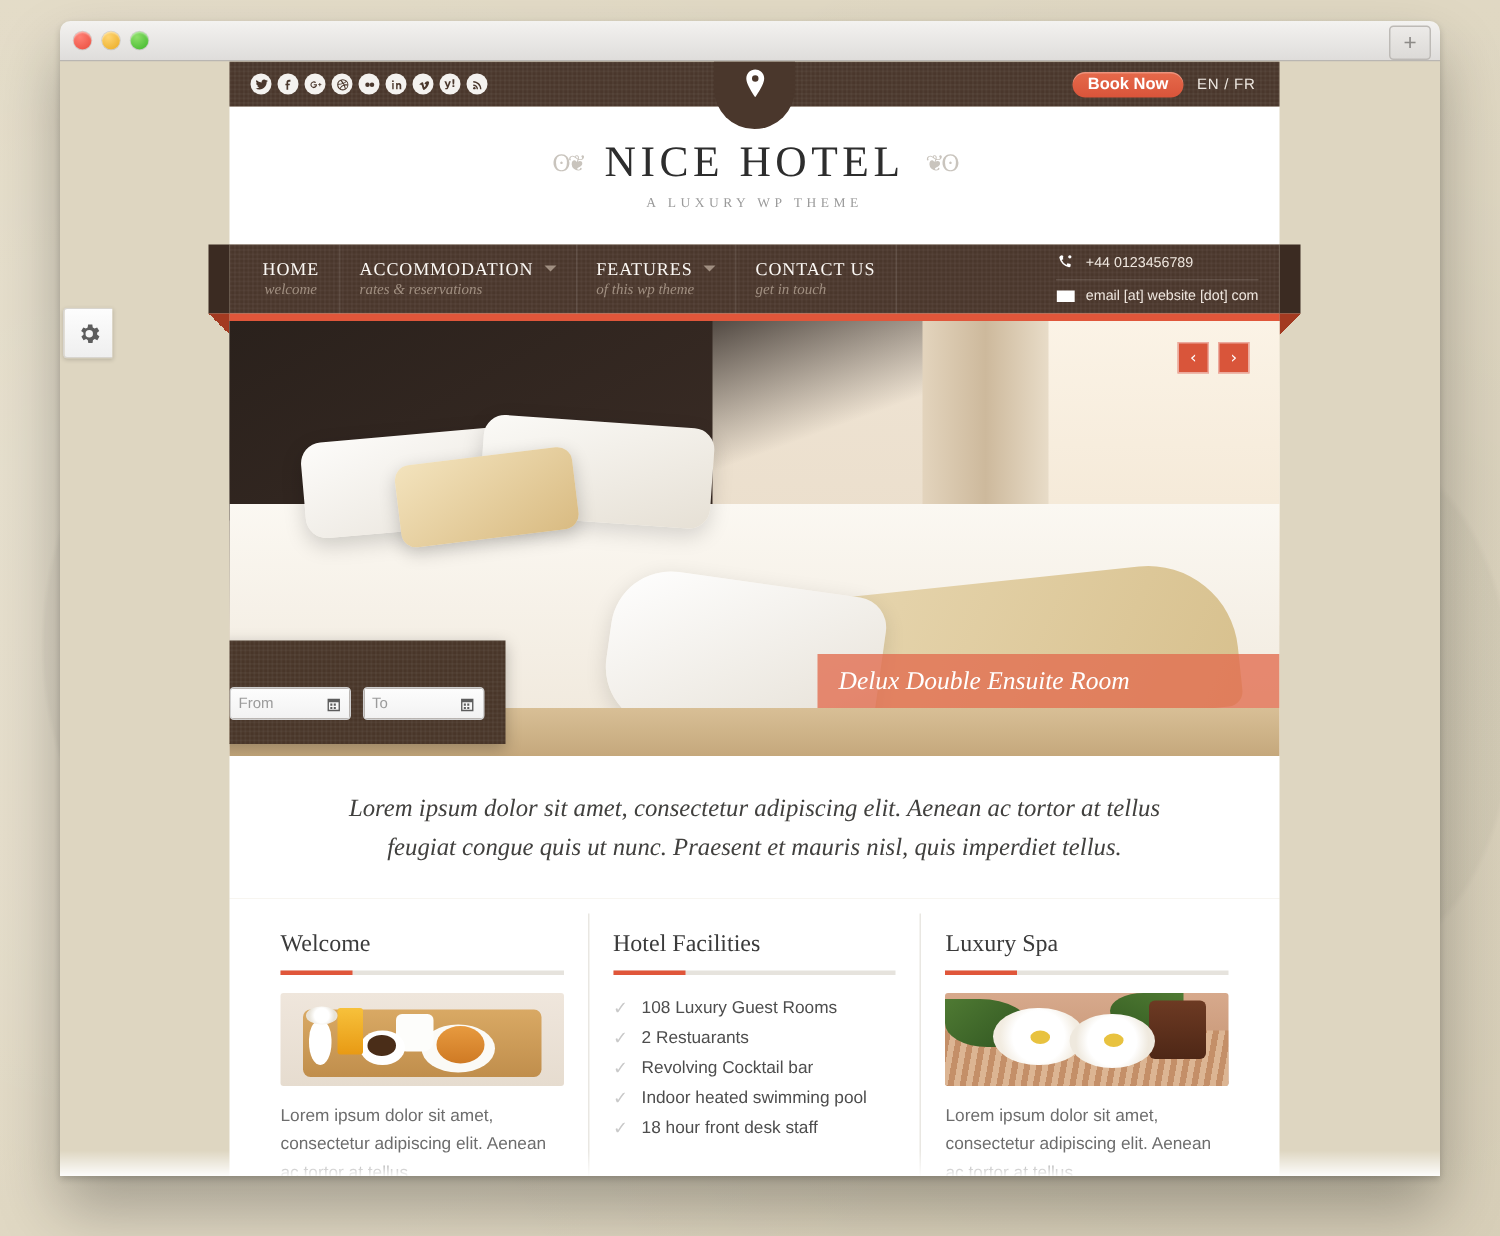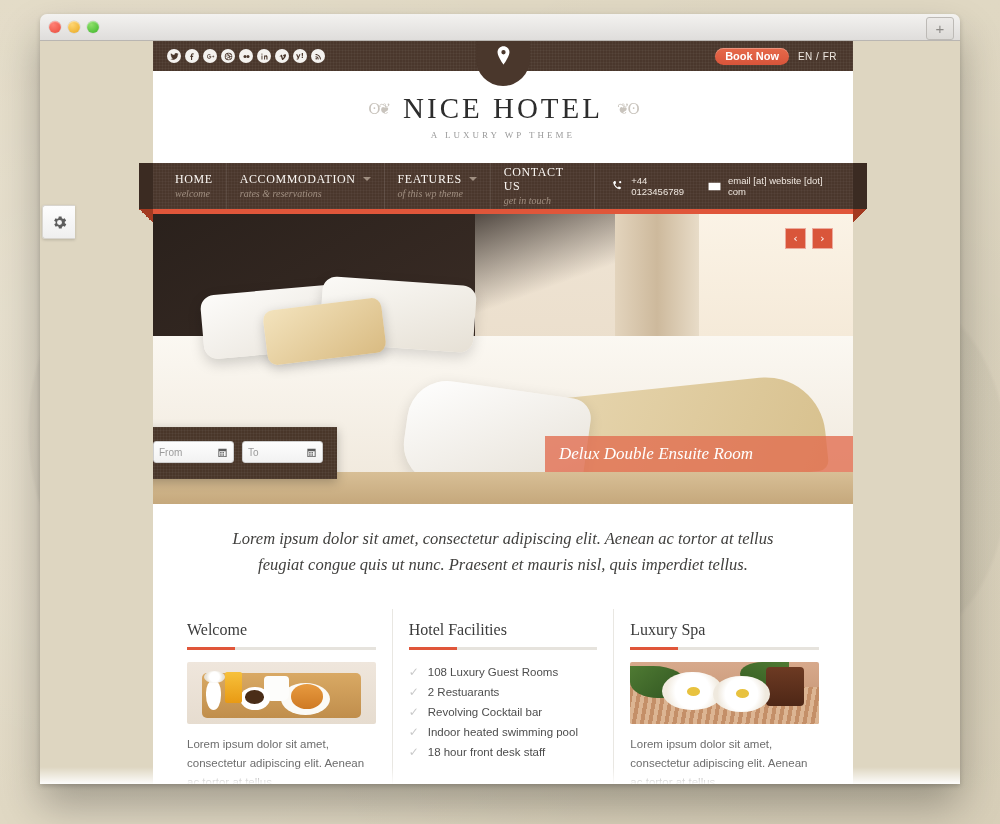--- a/index.html
+++ b/index.html
@@ -126,36 +126,36 @@
       linear-gradient(rgba(255,255,255,.03) 1px, transparent 1px),
       linear-gradient(90deg, rgba(255,255,255,.03) 1px, transparent 1px);
     background-size:3px 3px,3px 3px;
     display:flex;align-items:stretch;
   }
   .navitem{
     display:flex;flex-direction:column;justify-content:center;
     padding:0 13px;border-right:1px solid rgba(255,255,255,.09);
     position:relative;
   }
-  .navitem:first-child{padding-left:22px;}
+  .navitem:first-child{padding-left:22px;align-items:center;}
   .nav-t{
     font-family:"Liberation Serif",serif;color:#fbf8f4;
     font-size:12px;letter-spacing:.6px;line-height:1.2;
     display:flex;align-items:center;gap:7px;
   }
   .nav-s{
     font-family:"Liberation Serif",serif;font-style:italic;
     font-size:10px;color:#a08f81;line-height:1.3;margin-top:1px;
   }
   .caret{
     width:0;height:0;border-left:4px solid transparent;border-right:4px solid transparent;
     border-top:4px solid #a08f81;display:inline-block;
   }
   .navcontact{
-    margin-left:auto;display:flex;flex-direction:row;justify-content:center;
+    margin-left:auto;display:flex;flex-direction:column;justify-content:center;
     padding:0 14px 0 16px;gap:4px;
   }
   .cline{display:flex;align-items:center;gap:7px;color:#efe7df;font-size:9.5px;}
   .cline svg{width:13px;height:11px;fill:#fff;flex:none;}
   .csep{height:1px;background:rgba(255,255,255,.12);margin:1px 0;}
   .navbar-accent{height:5px;background:#e0563a;}
   .ribbon-l,.ribbon-r{position:absolute;top:46px;width:14px;height:14px;}
   .ribbon-l{left:-14px;background:linear-gradient(225deg,#a33a21 50%,transparent 50%);}
   .ribbon-r{right:-14px;background:linear-gradient(135deg,#a33a21 50%,transparent 50%);}
   .nav-ext-l,.nav-ext-r{position:absolute;top:0;width:14px;height:46px;background:#3b2b22;}
@@ -211,21 +211,21 @@
     padding:14px 14px 16px 14px;box-sizing:border-box;z-index:20;
     box-shadow:0 3px 10px rgba(0,0,0,.25);
   }
   .sel{
     height:20px;background:linear-gradient(#fbfbfb,#ebebeb);
     border:1px solid #cfcfcf;border-radius:3px;
     display:flex;align-items:center;padding:0 7px;
     color:#8e8e8e;font-size:10px;position:relative;
   }
   .sel .caret-d{margin-left:auto;width:0;height:0;border-left:4px solid transparent;border-right:4px solid transparent;border-top:5px solid #4f4f4f;}
-  .dates{display:flex;gap:8px;margin-top:0;}
+  .dates{display:flex;gap:8px;margin-top:17px;}
   .datefield{
     flex:1;height:20px;background:linear-gradient(#fdfdfd,#f2f2f2);
     border:1px solid #cfcfcf;border-radius:3px;
     display:flex;align-items:center;padding:0 5px;
     color:#9b9b9b;font-size:10px;
   }
   .cal{margin-left:auto;width:11px;height:11px;fill:#5c5c5c;}
 
   
   .intro{

